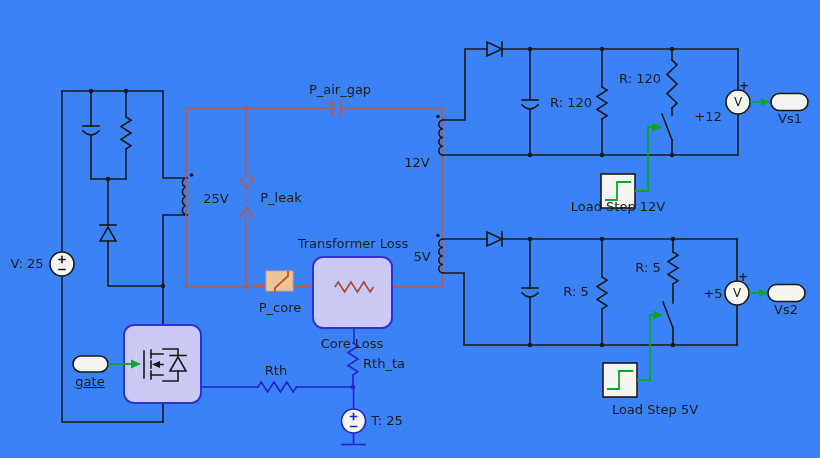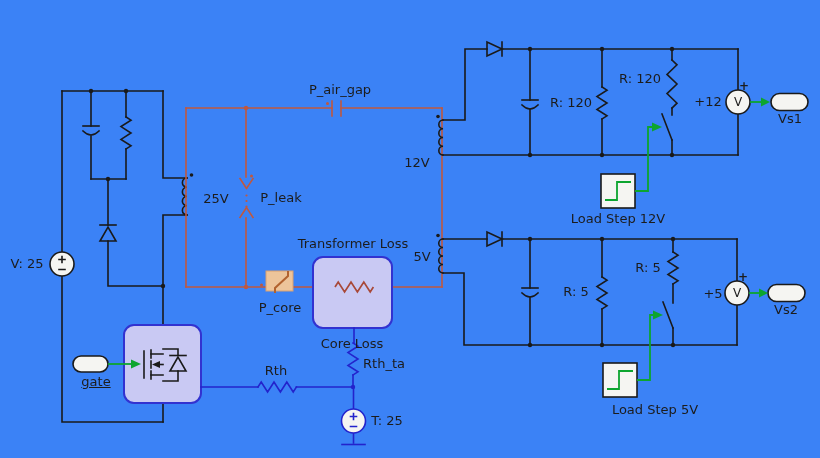--- a/index.html
+++ b/index.html
@@ -280,31 +280,31 @@
 
   <div class="label" style="left:340px;top:83px;">P_air_gap</div>
   <div class="label" style="left:417px;top:132px;margin-top:24px;">12V</div>
   <div class="label" style="left:216px;top:192px;">25V</div>
   <div class="label" style="left:281px;top:191px;">P_leak</div>
   <div class="label" style="left:422px;top:250px;">5V</div>
   <div class="label" style="left:353px;top:237px;">Transformer Loss</div>
   <div class="label" style="left:352px;top:298px;margin-top:39px;">Core Loss</div>
   <div class="label" style="left:280px;top:301px;">P_core</div>
   <div class="label" style="left:27px;top:257px;">V: 25</div>
-  <div class="label" style="left:96px;top:375px;text-decoration:underline;">gate</div>
+  <div class="label" style="left:90px;top:375px;text-decoration:underline;">gate</div>
   <div class="label" style="left:276px;top:364px;">Rth</div>
   <div class="label" style="left:384px;top:357px;">Rth_ta</div>
   <div class="label" style="left:387px;top:414px;">T: 25</div>
   <div class="label" style="left:571px;top:96px;">R: 120</div>
   <div class="label" style="left:640px;top:72px;">R: 120</div>
-  <div class="label" style="left:708px;top:95px;text-align:center;">+12</div>
+  <div class="label" style="left:708px;top:110px;text-align:center;">+12</div>
   <div class="label vm" style="left:738px;top:96px;">V</div>
   <div class="label plus" style="left:744px;top:80px;">+</div>
   <div class="label" style="left:790px;top:112px;">Vs1</div>
-  <div class="label" style="left:618px;top:212px;">Load Step 12V</div>
+  <div class="label" style="left:618px;top:200px;">Load Step 12V</div>
   <div class="label" style="left:576px;top:285px;">R: 5</div>
   <div class="label" style="left:648px;top:261px;">R: 5</div>
   <div class="label" style="left:713px;top:287px;">+5</div>
   <div class="label vm" style="left:737px;top:287px;">V</div>
   <div class="label plus" style="left:743px;top:271px;">+</div>
   <div class="label" style="left:786px;top:303px;">Vs2</div>
   <div class="label" style="left:619px;top:403px;margin-left:36px;">Load Step 5V</div>
 </div>
 
 </body></html>

